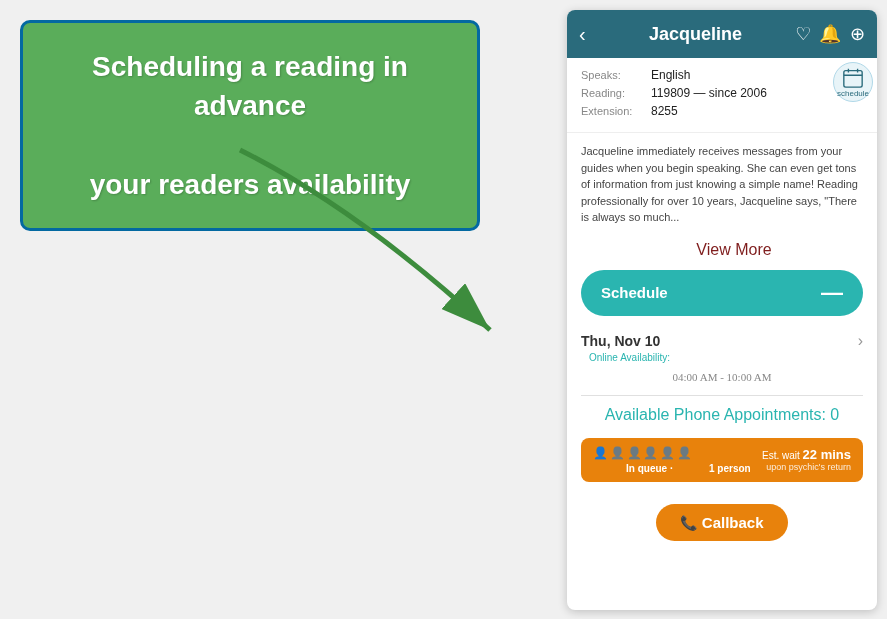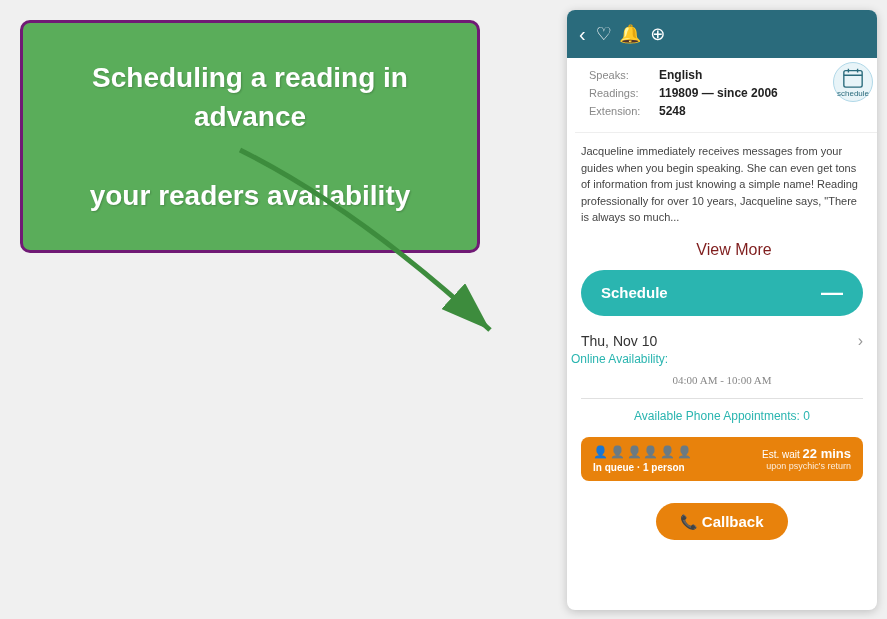--- a/index.html
+++ b/index.html
@@ -16,23 +16,23 @@
     .promo-section {
       position: absolute;
       left: 20px;
       top: 20px;
       width: 520px;
       height: 580px;
     }
 
     .promo-box {
       background: #5aad5a;
-      border: 3px solid #701a75;
+      border: 3px solid #0369a1;
       border-radius: 10px;
-      padding: 35px 30px;
+      padding: 24px 30px;
       width: 460px;
     }
 
     .promo-text {
       color: #fff;
       font-size: 28px;
       font-weight: bold;
       text-align: center;
       line-height: 1.4;
       text-shadow: 1px 1px 2px rgba(0,0,0,0.2);
@@ -103,21 +103,21 @@
       margin-bottom: 4px;
     }
 
     .info-label {
       color: #888;
       width: 70px;
       font-size: 11px;
     }
 
     .info-value {
-      font-weight: bold;
+      font-weight: normal;
       font-size: 12px;
       color: #222;
     }
 
     .schedule-icon {
       width: 40px;
       height: 40px;
       background: #e8f4f8;
       border-radius: 50%;
       display: flex;
@@ -172,53 +172,53 @@
     
     .date-row {
       display: flex;
       align-items: center;
       justify-content: space-between;
       padding: 10px 14px 2px 14px;
     }
 
     .date-text {
       font-size: 14px;
-      font-weight: normal;
+      font-weight: bold;
       color: #333;
     }
 
     .chevron-right {
       color: #999;
       font-size: 16px;
     }
 
     .availability-label {
-      padding: 0 14px 4px 4px;
-      font-size: 12px;
+      padding: 0 14px 4px 22px;
+      font-size: 10px;
       color: #2ab5b0;
     }
 
     .time-slot {
       padding: 4px 14px 10px 14px;
       font-size: 11px;
       color: #888;
       text-align: center;
       font-family: Liberation Serif, serif;
     }
 
     .divider {
       height: 1px;
       background: #e0e0e0;
       margin: 2px 14px;
     }
 
     .available-appointments {
       text-align: center;
       padding: 8px 20px;
-      font-size: 12px;
+      font-size: 16px;
       color: #2ab5b0;
     }
 
     
     .queue-bar {
       background: #e8820c;
       margin: 6px 14px;
       border-radius: 8px;
       padding: 8px 12px;
       display: flex;
@@ -246,20 +246,21 @@
       color: #fff;
     }
 
     .queue-label {
       font-size: 10px;
       color: #fff;
     }
 
     .queue-label span {
       font-weight: bold;
+      margin-left: 33px;
     }
 
     .queue-right {
       text-align: right;
     }
 
     .wait-text {
       font-size: 10px;
       color: #fff;
     }
@@ -323,39 +324,40 @@
       <polygon points="0 0, 10 3.5, 0 7" fill="#3d8c3d"></polygon>
     </marker>
   </defs>
   <path d="M 80 20 Q 200 80 330 200" stroke="#3d8c3d" stroke-width="5" fill="none" marker-end="url(#arrowhead)"></path>
 </svg>
 
 <div class="profile-panel">
 
   <div class="panel-header">
     <span class="back-btn">‹</span>
+    <span class="header-title">Jacqueline</span>
     <div class="header-icons">
       <span class="header-icon">♡</span>
       <span class="header-icon">🔔</span>
       <span class="header-icon">⊕</span>
     </div>
   </div>
 
-  <div class="profile-info" style="position:relative;margin-left:8px;">
+  <div class="profile-info" style="position:relative;">
     <div class="info-row">
       <span class="info-label">Speaks:</span>
       <span class="info-value">English</span>
     </div>
     <div class="info-row">
-      <span class="info-label">Readings:</span>
+      <span class="info-label">Reading:</span>
       <span class="info-value">119809 — since 2006</span>
     </div>
     <div class="info-row">
       <span class="info-label">Extension:</span>
-      <span class="info-value">5248</span>
+      <span class="info-value">8255</span>
     </div>
 
     <div style="position:absolute; right:4px; top:4px;">
       <div class="schedule-icon">
         <svg width="22" height="22" viewBox="0 0 24 24" fill="none">
           <rect x="2" y="4" width="20" height="18" rx="2" stroke="#2a6b7c" stroke-width="1.5"></rect>
           <line x1="7" y1="2" x2="7" y2="6" stroke="#2a6b7c" stroke-width="1.5"></line>
           <line x1="17" y1="2" x2="17" y2="6" stroke="#2a6b7c" stroke-width="1.5"></line>
           <line x1="2" y1="9" x2="22" y2="9" stroke="#2a6b7c" stroke-width="1.5"></line>
         </svg>

